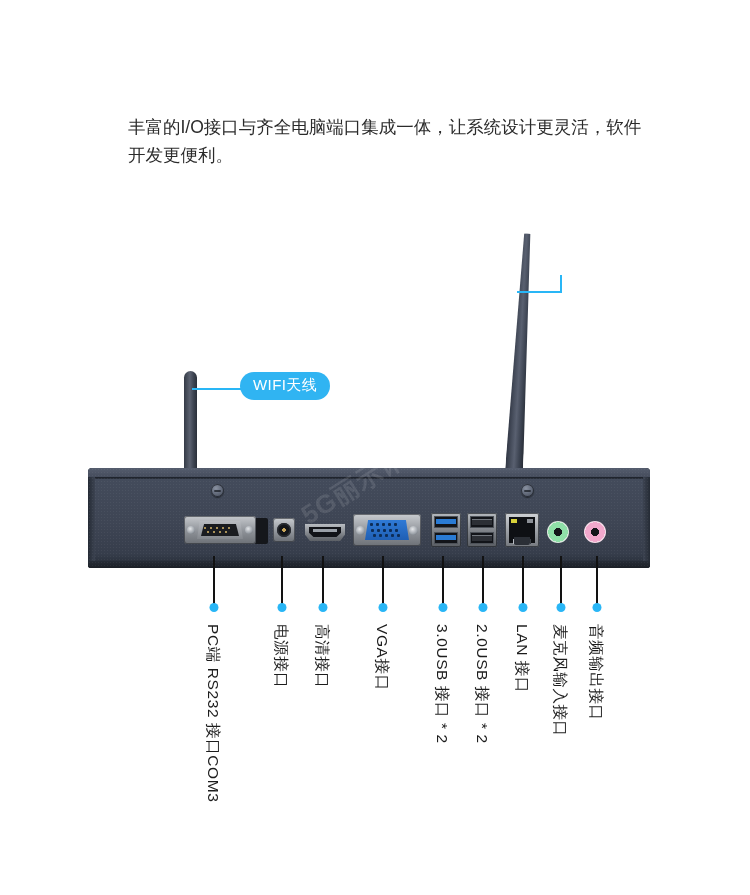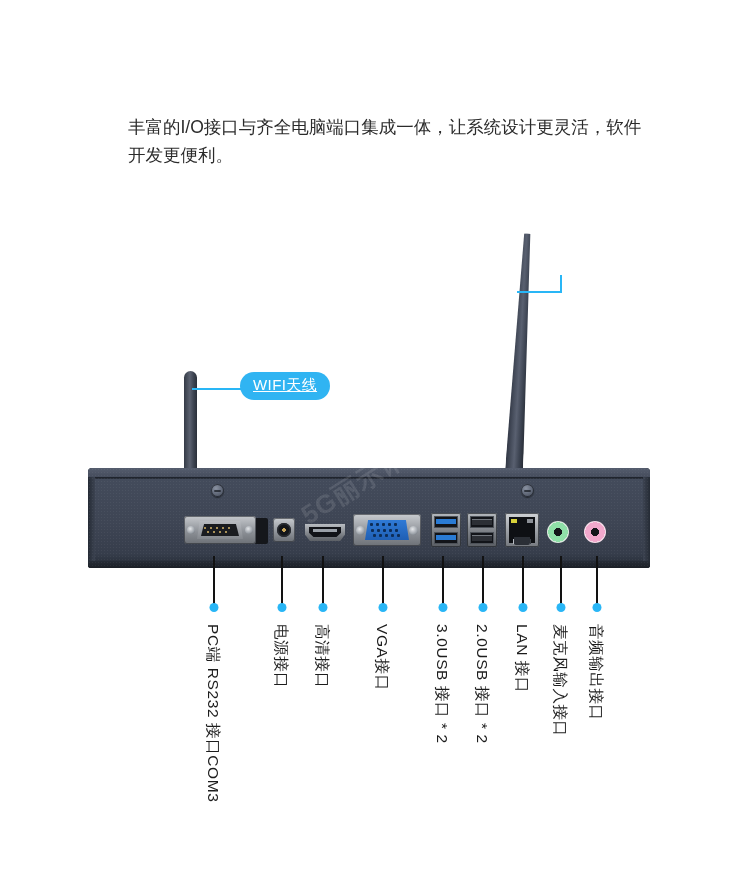--- a/index.html
+++ b/index.html
@@ -456,21 +456,21 @@
   <div class="subcopy" style="color: rgb(43, 43, 43);">丰富的I/O接口与齐全电脑端口集成一体，让系统设计更灵活，软件开发更便利。</div>
 
   <div class="ant-rf"></div>
   <div class="ant-wifi"></div>
 
   <div class="callout-line lead-rf433-h" style="background: rgb(41, 182, 246);"></div>
   <div class="callout-line lead-rf433-v" style="background: rgb(41, 182, 246);"></div>
   <div class="callout-line lead-wifi" style="background: rgb(41, 182, 246);"></div>
 
 
-  <div class="pill pill-wifi" style="background: rgb(48, 180, 242); text-decoration: underline;">WIFI天线</div>
+  <div class="pill pill-wifi" style="background: rgb(48, 180, 242);">WIFI天线</div>
 
   <div class="device">
     <div class="chassis"></div>
     <div class="chassis-lip"></div>
     <div class="chassis-seam"></div>
     <div class="chassis-edge-l"></div>
     <div class="chassis-edge-r"></div>
     <div class="chassis-bottom"></div>
     <div class="chassis-tex"></div>
 

